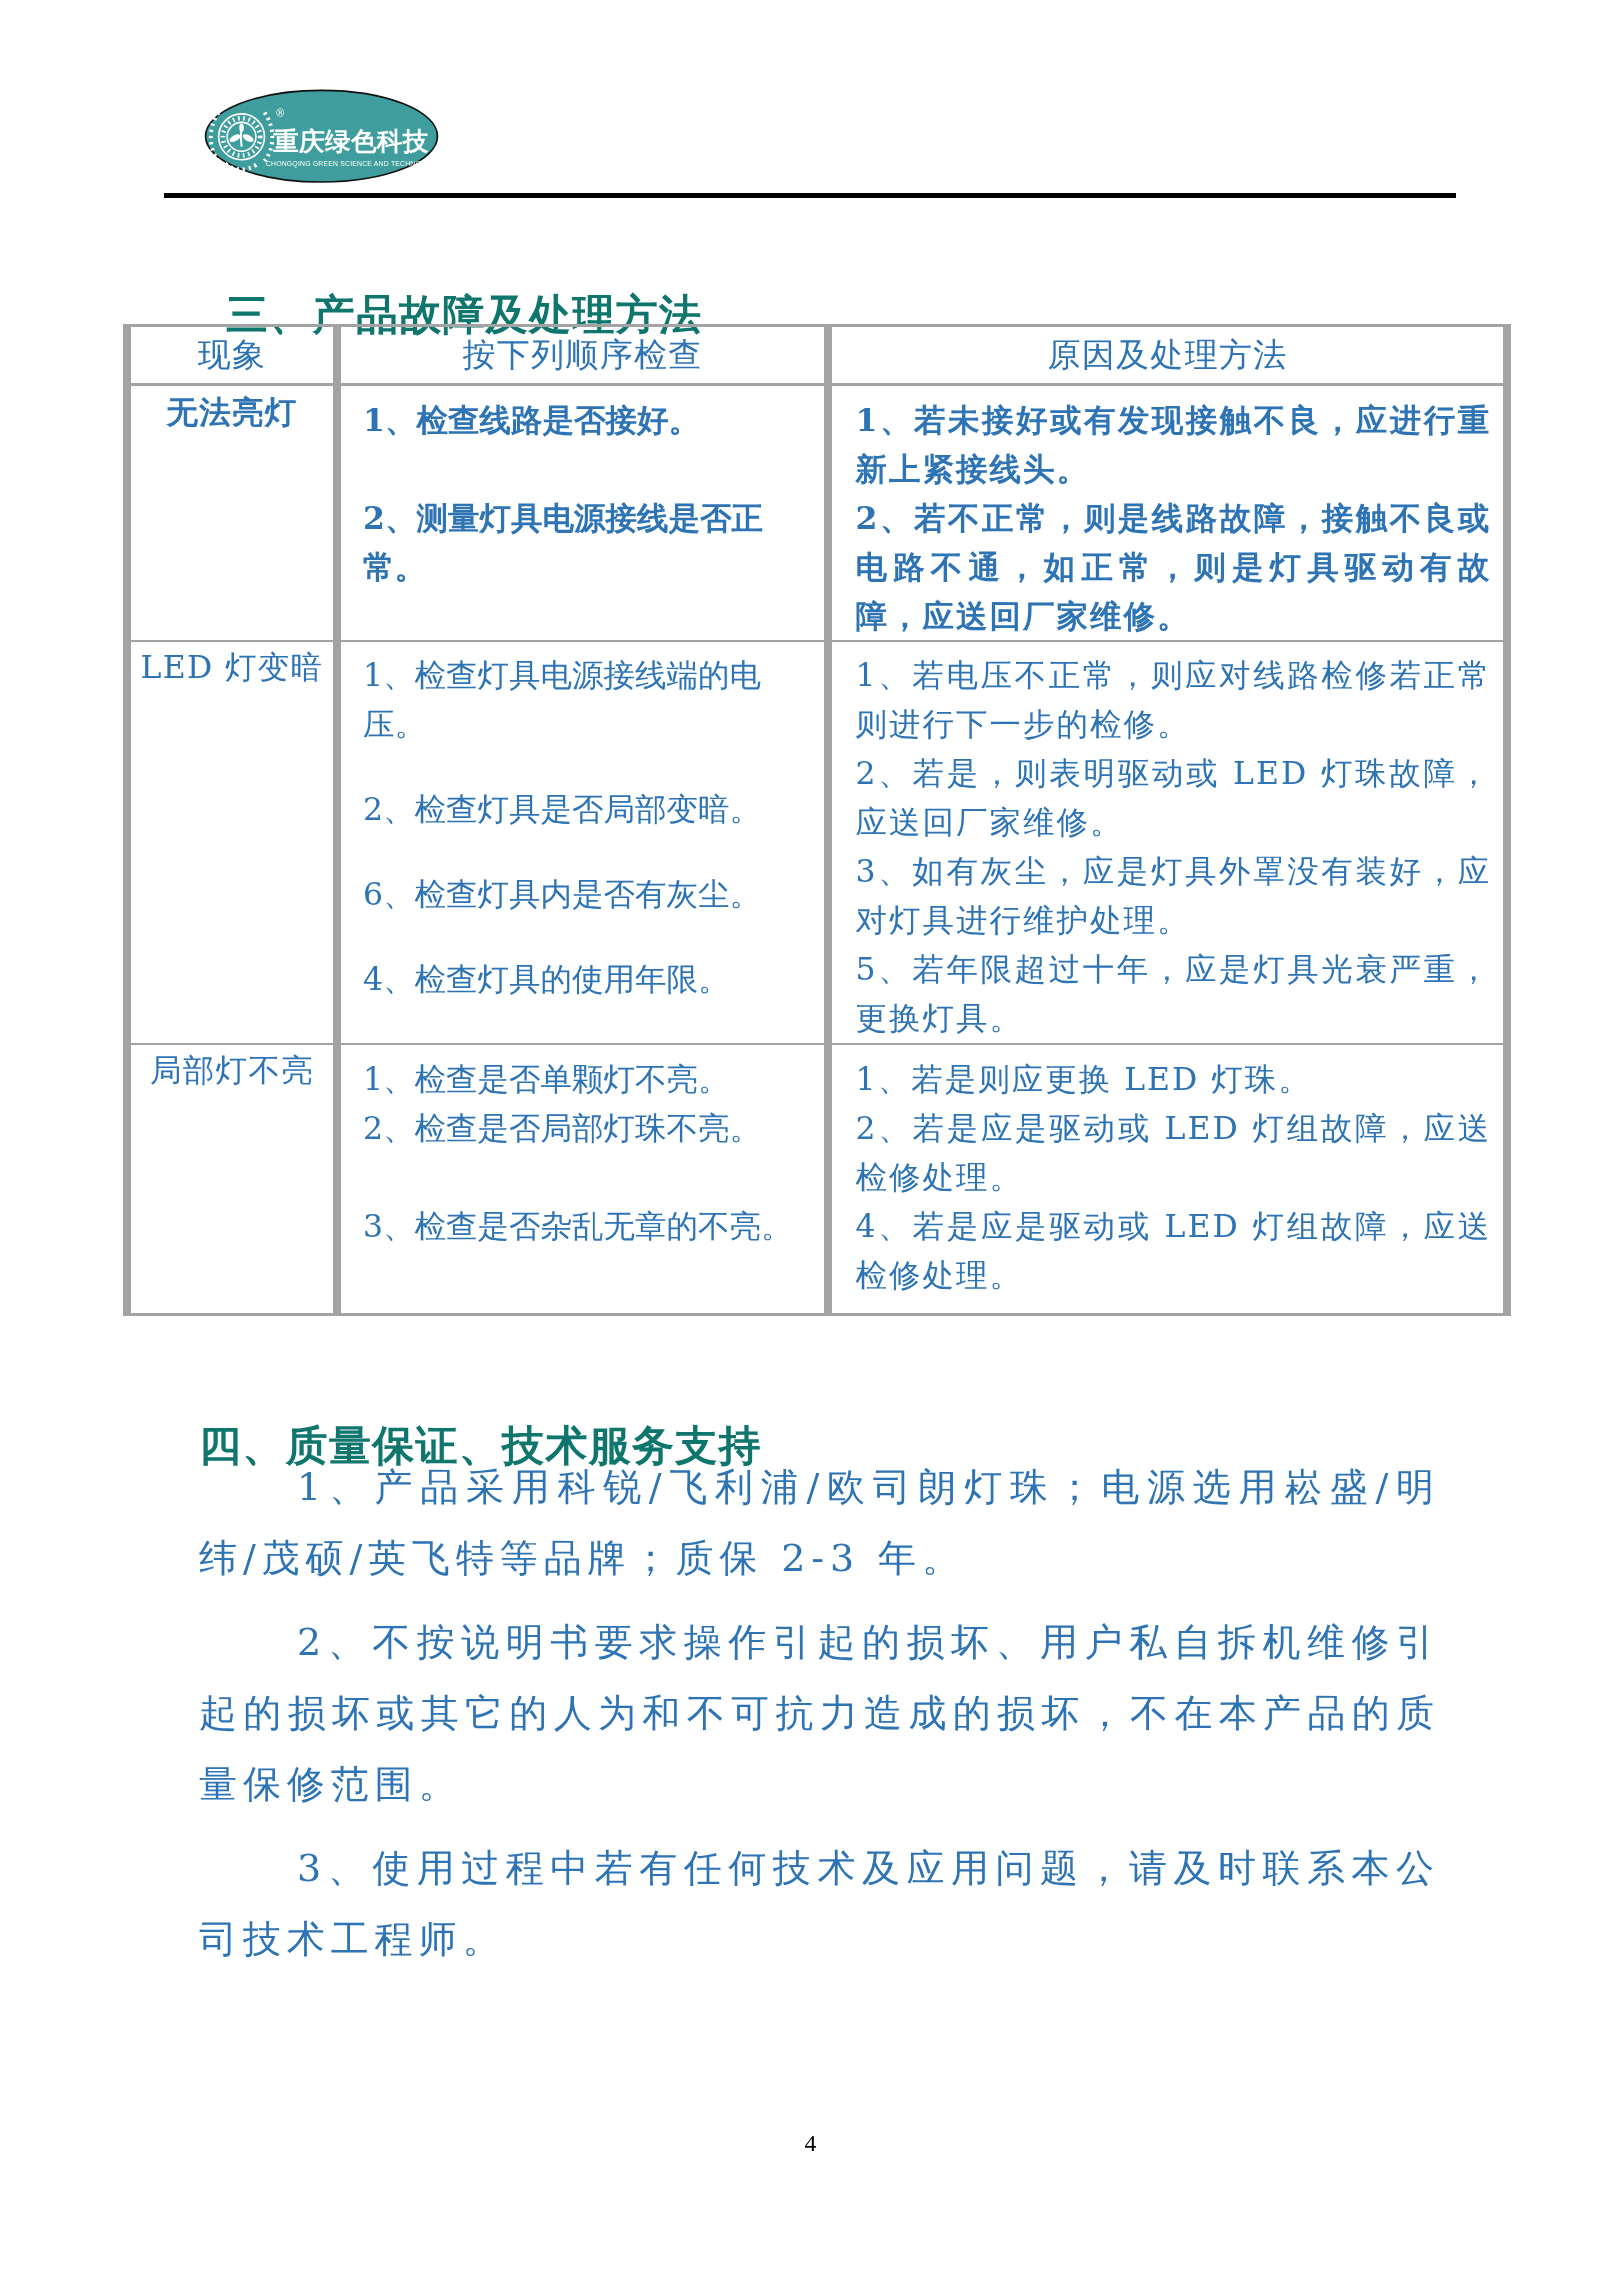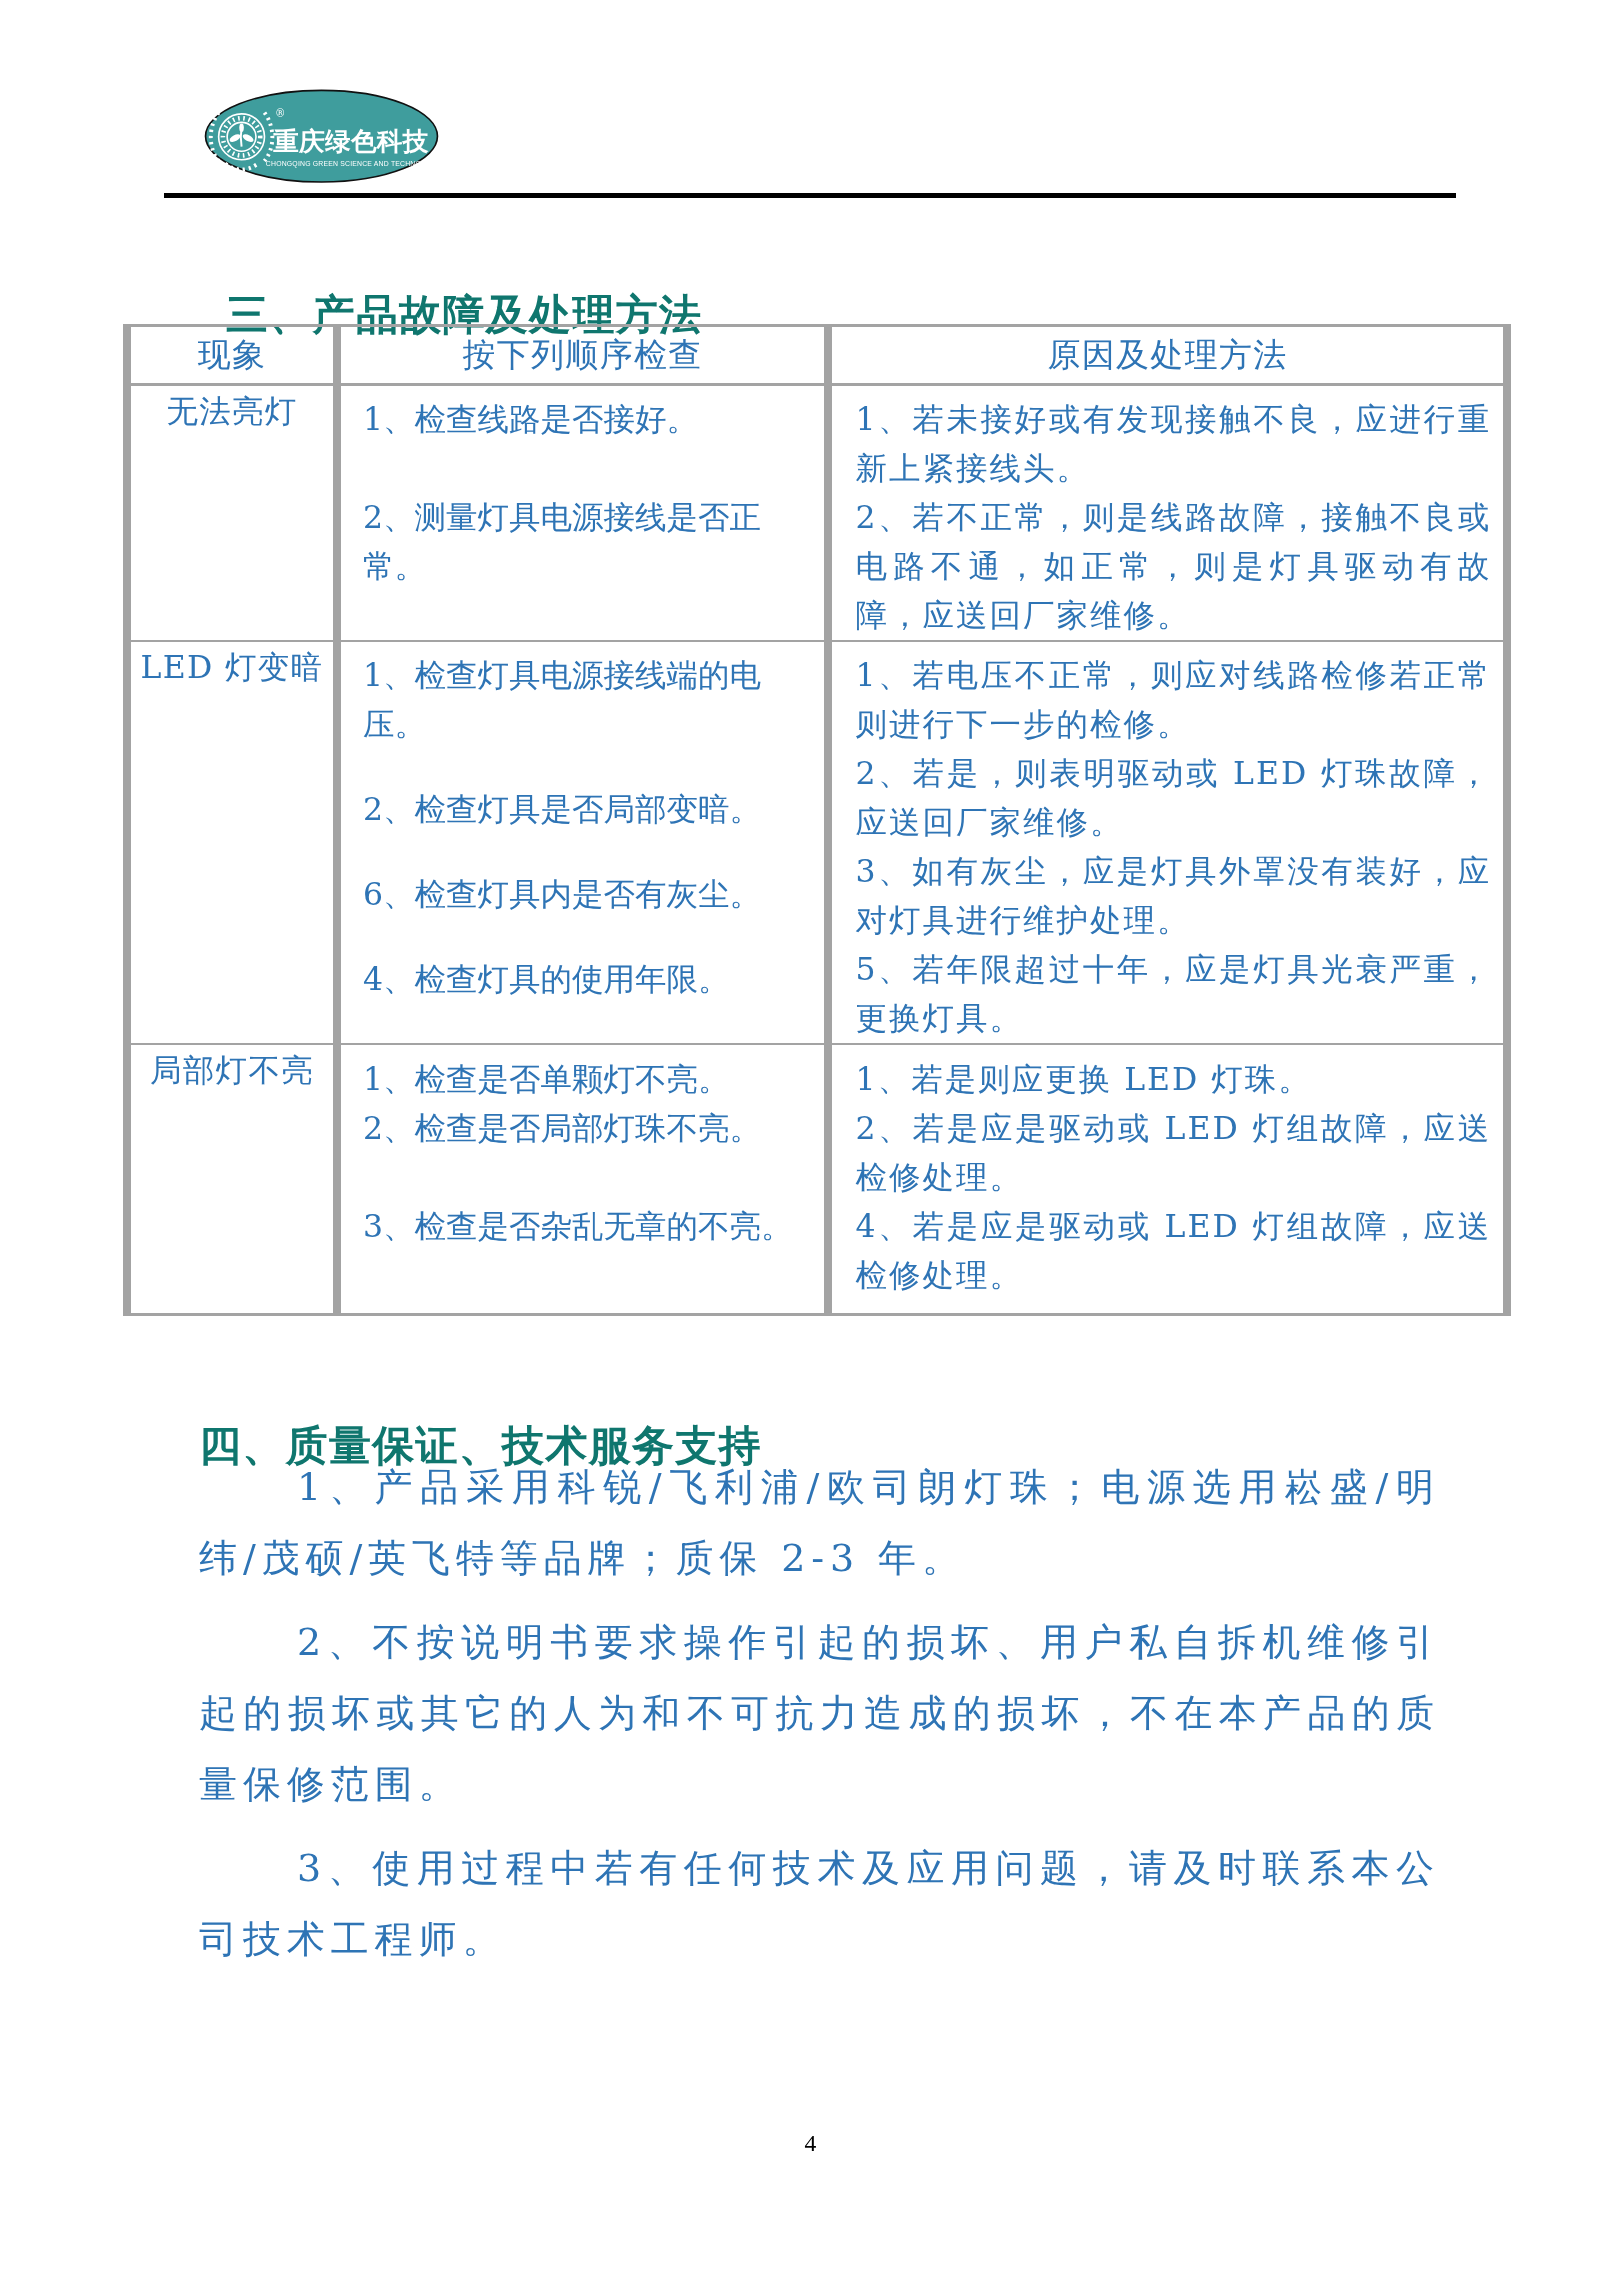--- a/index.html
+++ b/index.html
@@ -37,21 +37,21 @@
     height:54px;font-size:33px;font-weight:normal;letter-spacing:1.3px;
     text-align:center;vertical-align:middle;
   }
   table.fault td{font-size:31.5px;line-height:49px;vertical-align:top;}
   td.col-phen{
     font-size:37px;letter-spacing:1.3px;
     text-align:center;vertical-align:middle;
   }
   td.col-checks{padding:9.2px 9.2px 0 22px;}
   td.col-causes{padding:9.2px 11.8px 0 23.6px;text-align:justify;letter-spacing:2px;}
-  tr.r1{height:256px;} tr.r2{height:395px;} tr.r3{height:270px;}
+  tr.r1{height:256px;font-weight:bold;} tr.r2{height:395px;} tr.r3{height:270px;}
   .check{white-space:normal;}
   tr.r1 .check + .check{margin-top:49px;}
   tr.r2 .check + .check{margin-top:36px;}
   tr.r3 .check + .check{margin-top:0;}
   tr.r3 .check:nth-child(3){margin-top:49px;}
   
   .paras{
     position:absolute;left:199px;top:1452px;width:1241px;
     color:#2e74b5;
   }

